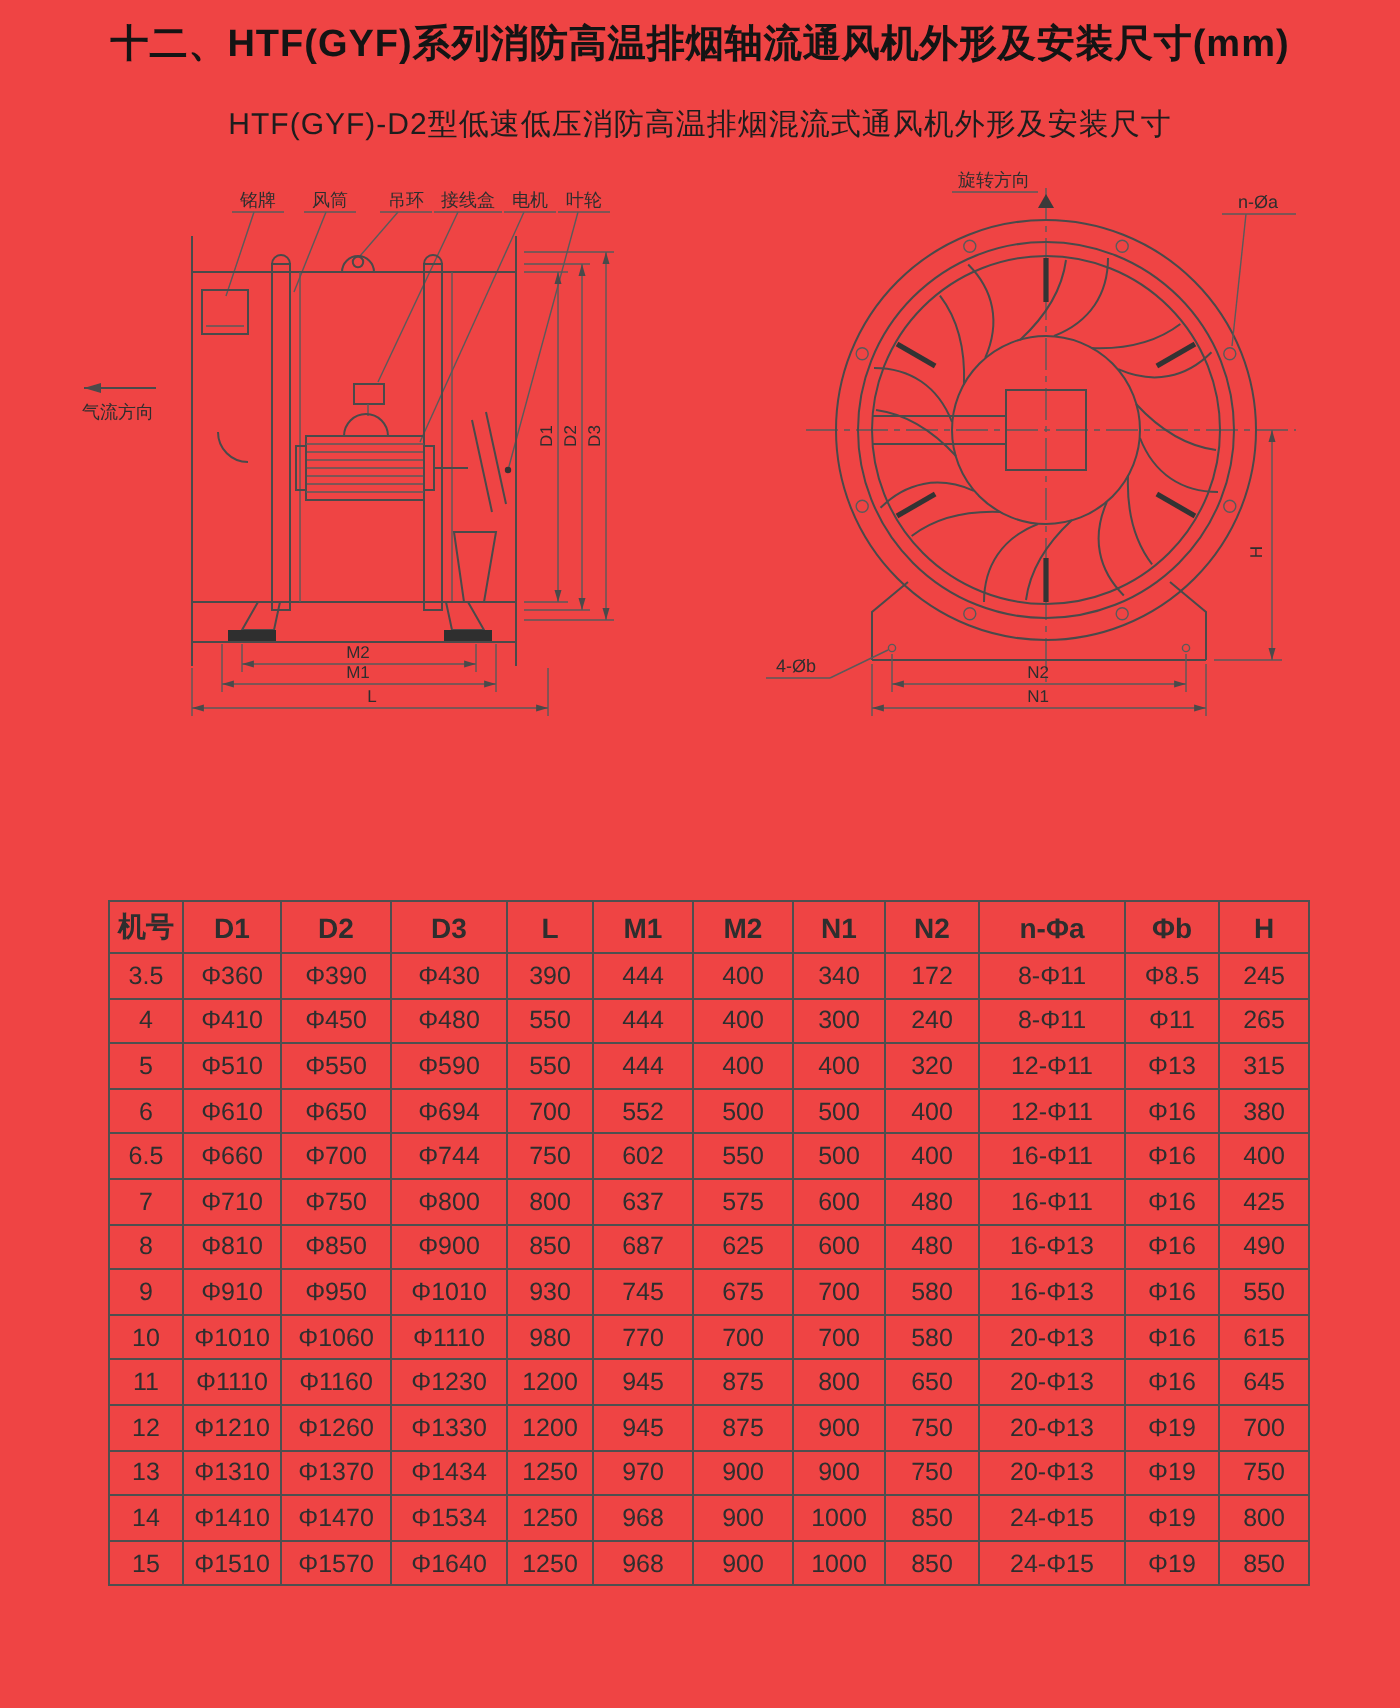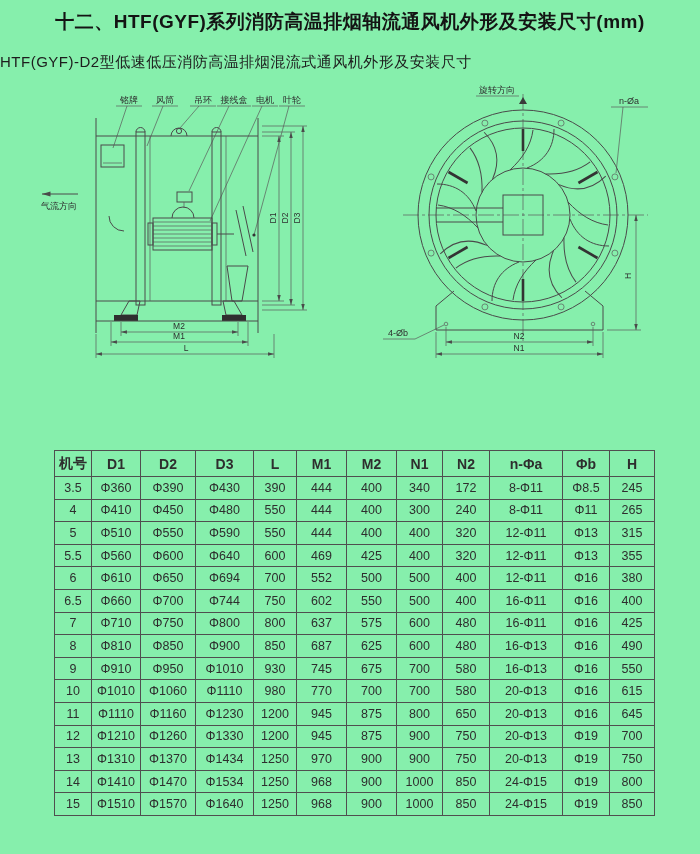--- a/index.html
+++ b/index.html
@@ -1,26 +1,26 @@
 <!DOCTYPE html>
 <html><head>
 <meta charset="utf-8">
 <style>
   html,body{margin:0;padding:0;background:#e8e8e8;}
   .page{
-    position:relative; width:700px; height:854px; background:#86efac;
+    position:relative; width:700px; height:854px; background:#ef4444;
     font-family:"Liberation Sans", sans-serif; color:#222; overflow:hidden;
     box-shadow:0 0 4px rgba(0,0,0,.25); margin:0 auto;
   }
   .title{
     position:absolute; top:9px; left:0; width:100%; text-align:center;
     font-size:19px; font-weight:bold; color:#141414; letter-spacing:.5px;
   }
   .subtitle{
-    position:absolute; top:53px; left:0; width:100%; 
+    position:absolute; top:53px; left:0; width:100%; text-align:center;
     font-size:15px; font-weight:500; color:#1d1d1d; letter-spacing:.5px;
   }
   svg{position:absolute; overflow:visible;}
   #side-svg{left:26px; top:88px;}
   #front-svg{left:378px; top:80px;}
   svg .ln{stroke:#4a4a4a; stroke-width:1; fill:none;}
   svg .thin{stroke:#5a5a5a; stroke-width:.7; fill:none;}
   svg .thick{stroke:#333; stroke-width:2.6; fill:none;}
   svg .dim{stroke:#5a5a5a; stroke-width:.7; fill:none;}
   svg text{fill:#2e2e2e; font-size:9px; font-family:"Liberation Sans",sans-serif;}
@@ -350,34 +350,20 @@
           <td>550</td>
           <td>444</td>
           <td>400</td>
           <td>400</td>
           <td>320</td>
           <td>12-Φ11</td>
           <td>Φ13</td>
           <td>315</td>
         </tr>
         <tr>
-          <td>5.5</td>
-          <td>Φ560</td>
-          <td>Φ600</td>
-          <td>Φ640</td>
-          <td>600</td>
-          <td>469</td>
-          <td>425</td>
-          <td>400</td>
-          <td>320</td>
-          <td>12-Φ11</td>
-          <td>Φ13</td>
-          <td>355</td>
-        </tr>
-        <tr>
           <td>6</td>
           <td>Φ610</td>
           <td>Φ650</td>
           <td>Φ694</td>
           <td>700</td>
           <td>552</td>
           <td>500</td>
           <td>500</td>
           <td>400</td>
           <td>12-Φ11</td>

